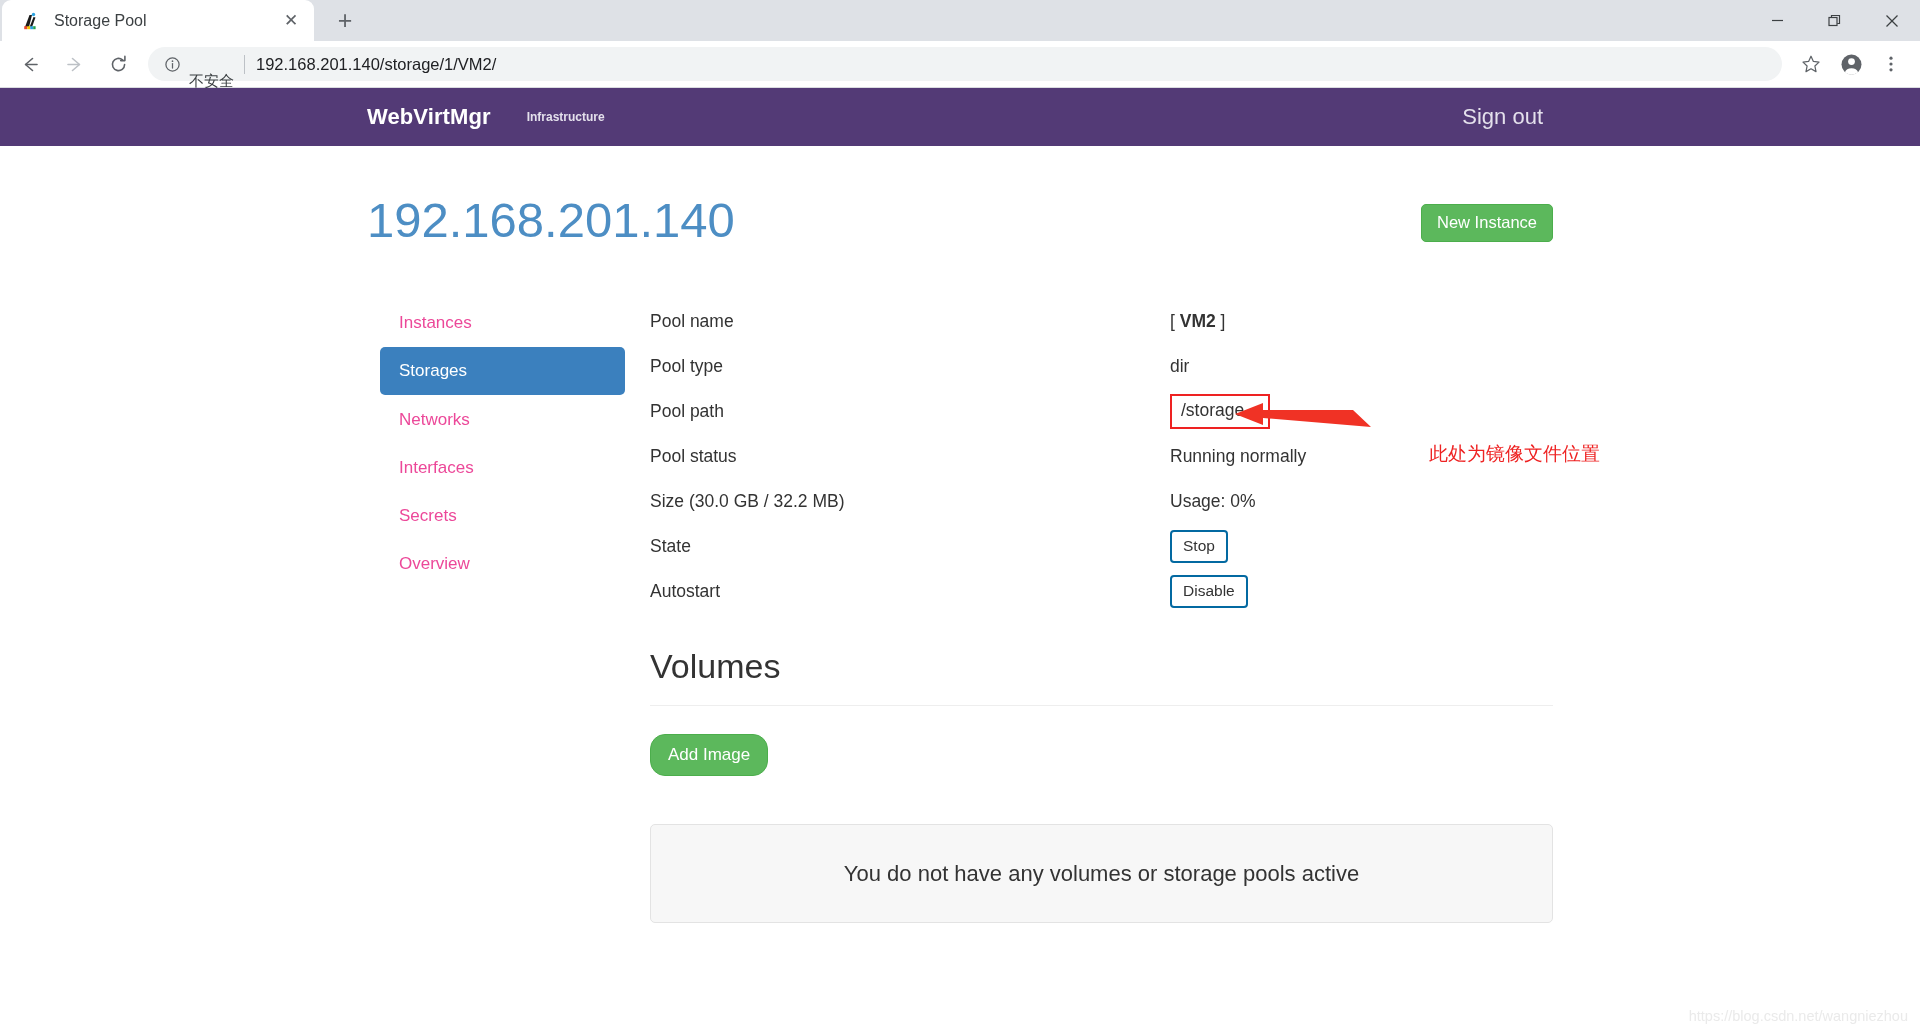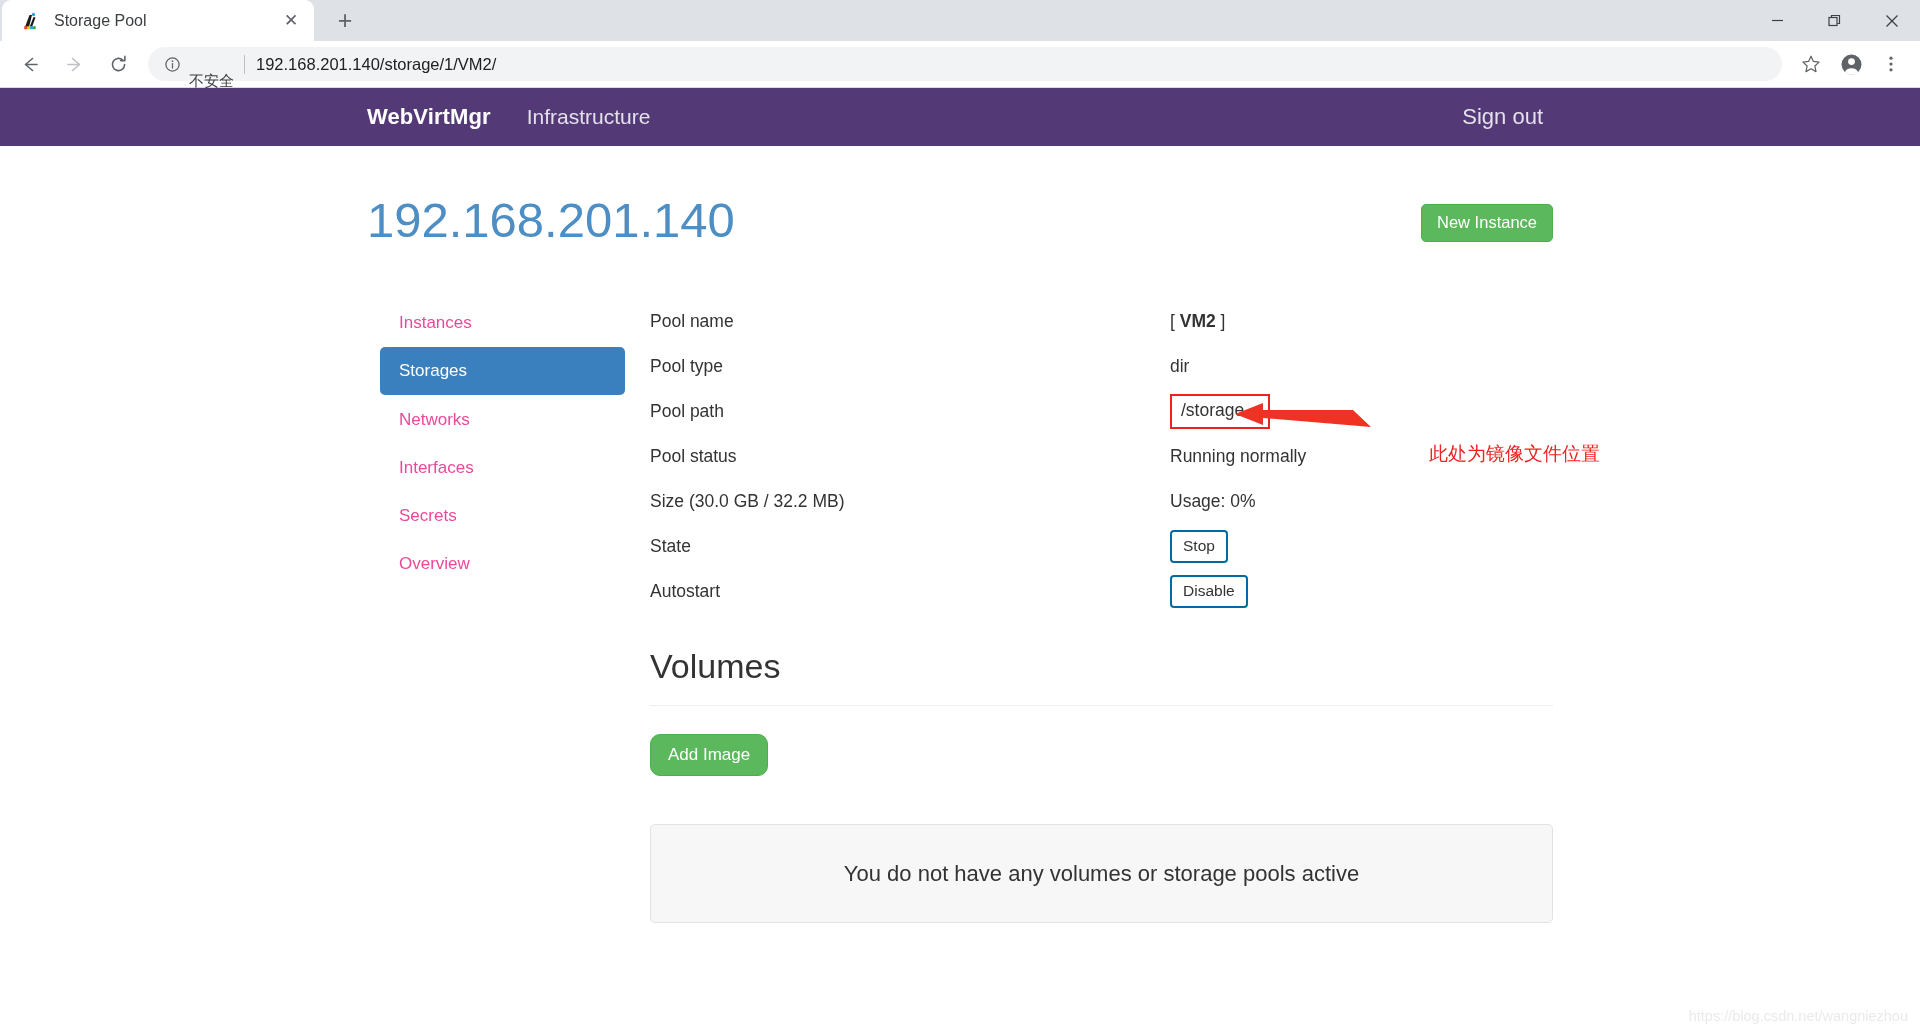--- a/index.html
+++ b/index.html
@@ -155,22 +155,23 @@
   }
   .brand {
     color: #ffffff;
     font-size: 22px;
     font-weight: bold;
     letter-spacing: 0.1px;
     margin-right: 30px;
   }
   .navlink {
     color: #e4e0ec;
-    font-size: 21px;
+    font-size: 12px;
     padding: 0 6px;
+    font-weight: bold;
   }
   .navlink-right {
     position: absolute;
     right: 10px;
     color: #e4e0ec;
     font-size: 22px;
   }
 
   
   .container {
@@ -293,21 +294,21 @@
     line-height: 1.1;
   }
   .hr {
     border: 0;
     border-top: 1px solid #eeeeee;
     margin: 20px 0 0 0;
   }
   .btn-add {
     background: #5cb85c;
     border: 1px solid #4cae4c;
-    border-radius: 10px;
+    border-radius: 15px;
     color: #ffffff;
     font-size: 17px;
     padding: 11px 17px 12px;
     line-height: 1;
     margin-top: 28px;
     display: inline-block;
     text-align: right;
   }
   .empty-box {
     margin-top: 48px;

